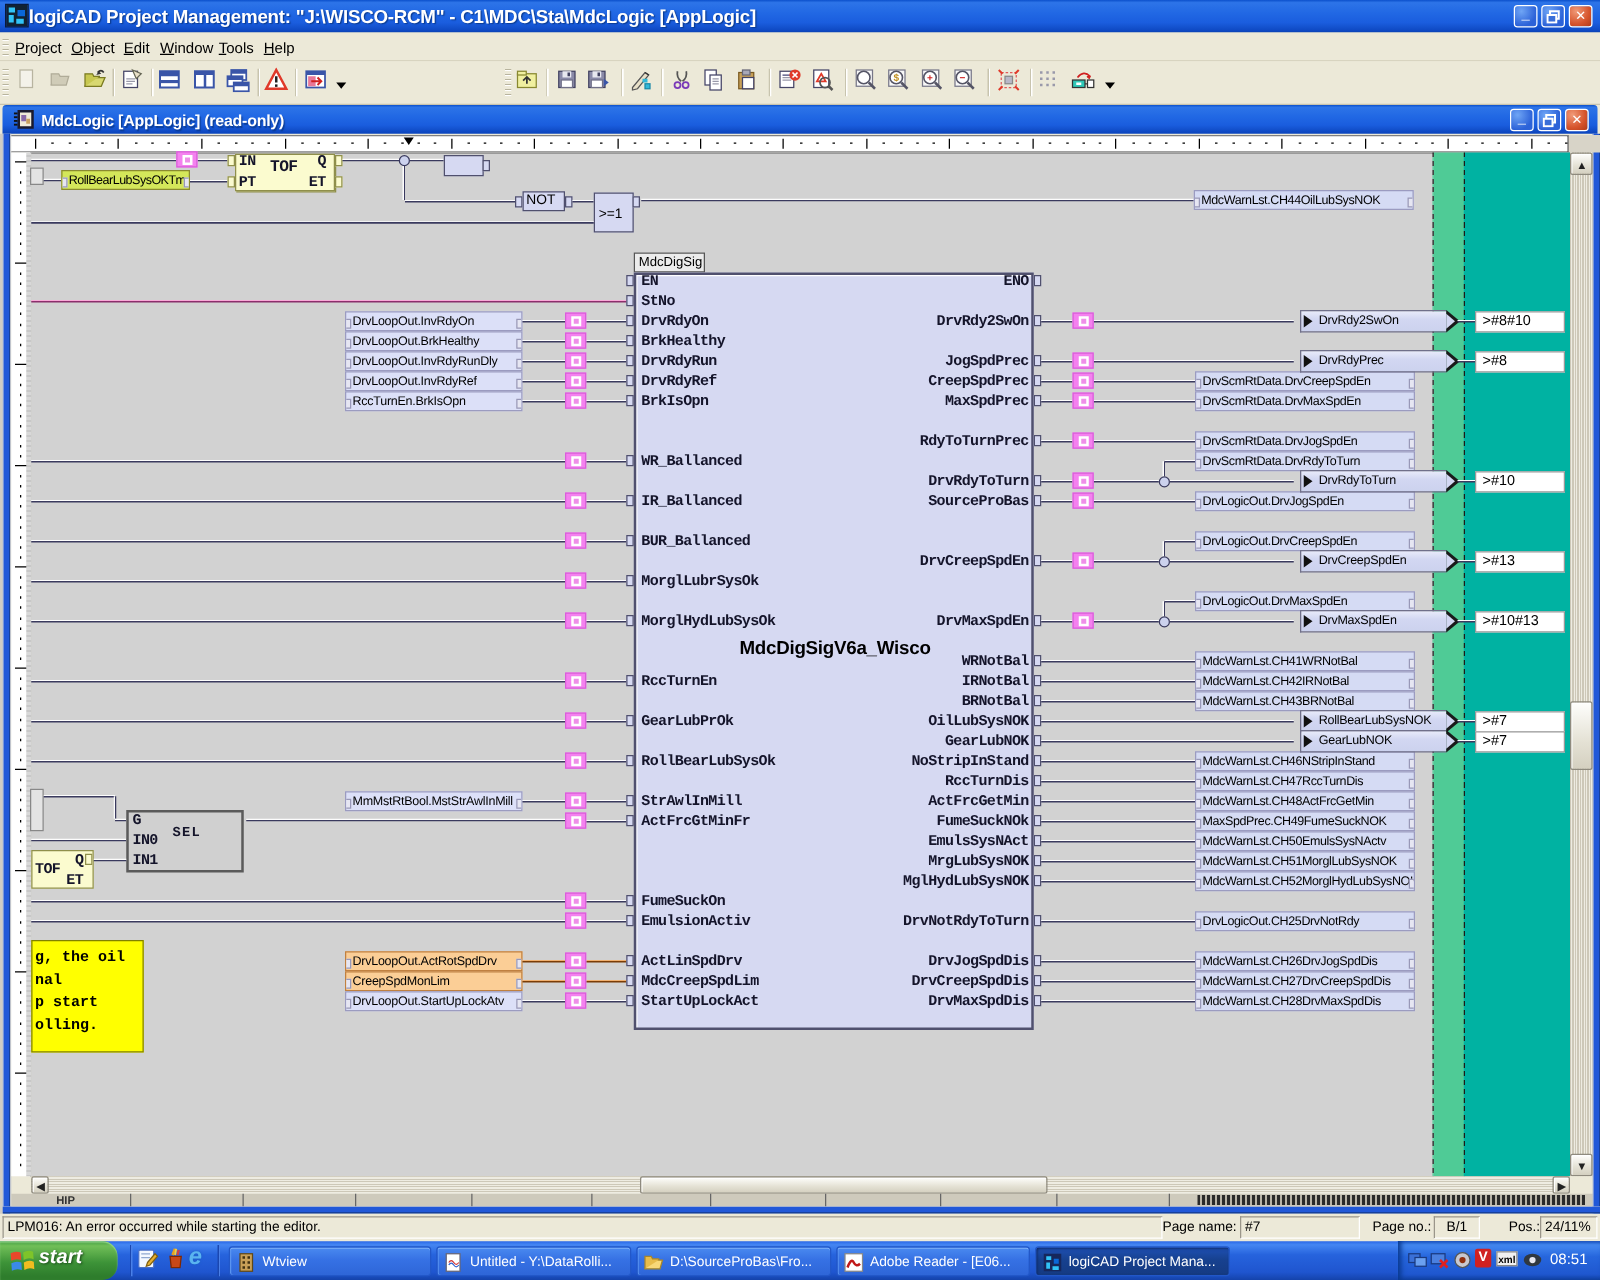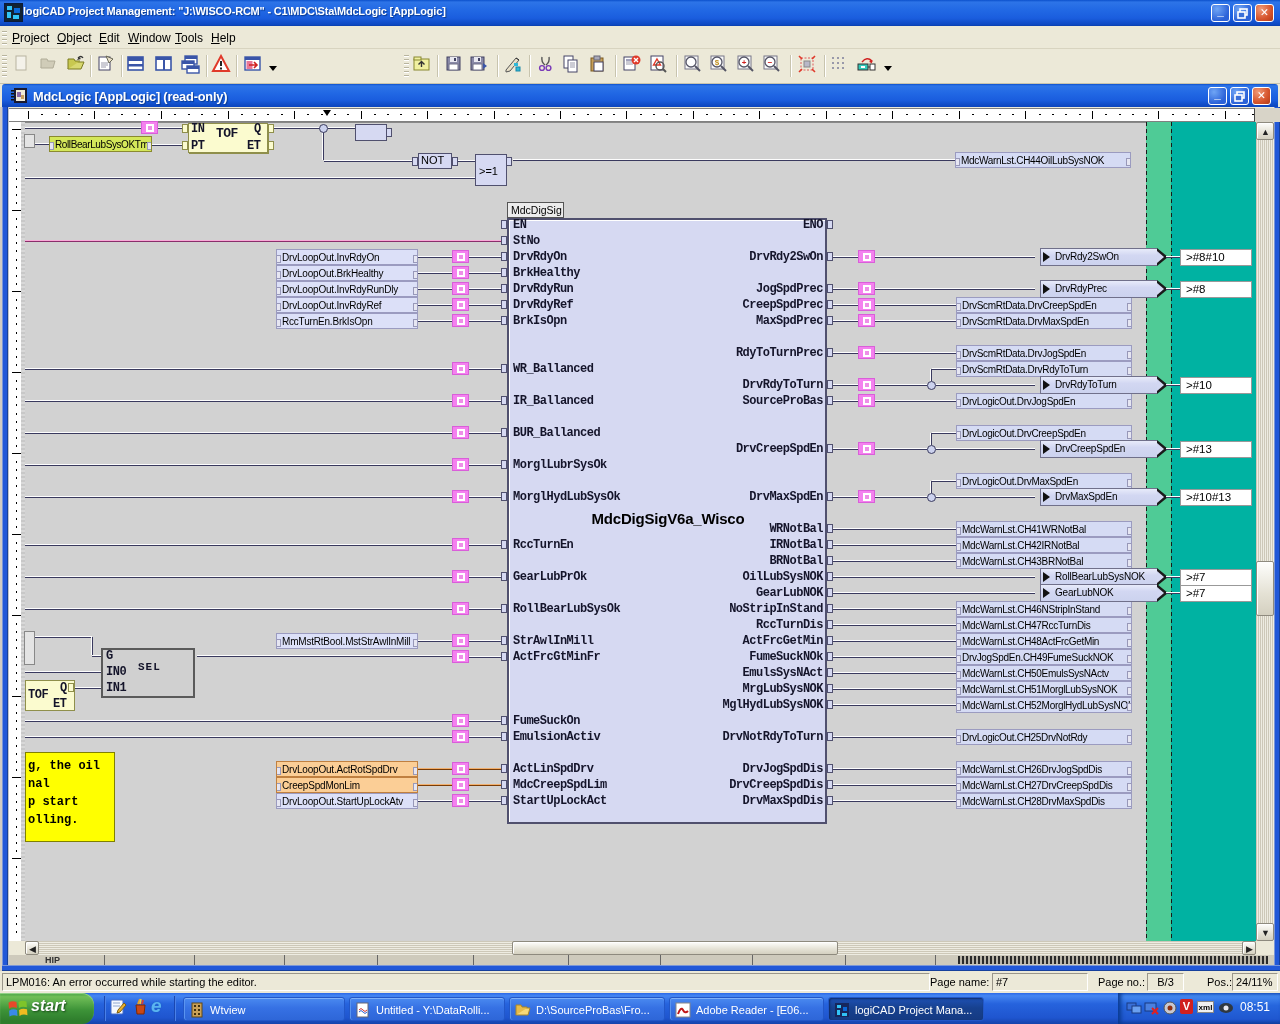--- a/index.html
+++ b/index.html
@@ -30,21 +30,21 @@
 .lbl:before,.rlbl:before{content:"";position:absolute;left:-2px;bottom:1px;width:4px;height:6px;background:#e6e6f2;border:1px solid #9898b8}
 u{text-decoration:underline}
 </style></head><body>
 <div class="a" style="left:0;top:0;width:1280px;height:26px;background:linear-gradient(180deg,#0b50cc 0%,#2d74e8 8%,#2168e4 40%,#1a5dde 70%,#0d47c0 96%,#0a3da8 100%)"></div>
 <div class="a" style="left:5px;top:4px;width:17px;height:17px;background:#123;outline:1px solid #0a1a3a">
     <div class="a" style="left:2px;top:2px;width:5px;height:4px;background:#31c3f7"></div>
     <div class="a" style="left:9px;top:4px;width:6px;height:5px;background:#0a67d8"></div>
     <div class="a" style="left:2px;top:8px;width:4px;height:6px;background:#31c3f7"></div>
     <div class="a" style="left:8px;top:11px;width:6px;height:4px;background:#31c3f7"></div>
   </div>
-<div class="a" style="left:23px;top:5px;font-size:11px;font-weight:bold;letter-spacing:-0.2px;color:#fff;text-shadow:1px 1px 1px #0a3a90">logiCAD Project Management: "J:\WISCO-RCM" - C1\MDC\Sta\MdcLogic [AppLogic]</div>
+<div class="a" style="left:23px;top:5px;font-size:15px;font-weight:bold;letter-spacing:-0.2px;color:#fff;text-shadow:1px 1px 1px #0a3a90">logiCAD Project Management: "J:\WISCO-RCM" - C1\MDC\Sta\MdcLogic [AppLogic]</div>
 <div class="xpb" style="left:1211px;top:4px">_</div>
 <div class="xpb" style="left:1233px;top:4px"><svg width="11" height="11" viewBox="0 0 11 11" style="margin-top:3px">
       <rect x="3" y="1" width="7" height="6" fill="none" stroke="#fff" stroke-width="1.6"></rect>
       <rect x="1" y="4" width="7" height="6" fill="#3a6fd8" stroke="#fff" stroke-width="1.6"></rect>
     </svg></div>
 <div class="xpb" style="left:1255px;top:4px;background:radial-gradient(circle at 30% 25%,#f09a78,#d6542c 60%,#b03a18);font-size:13px;font-weight:bold;line-height:15px">✕</div>
 <div class="a" style="left:0;top:26px;width:1280px;height:23px;background:#ece9d8;border-bottom:1px solid #d8d4c0"></div>
 <div class="a" style="left:12px;top:31px;font-size:12px;color:#000"><u>P</u>roject</div>
 <div class="a" style="left:57px;top:31px;font-size:12px;color:#000"><u>O</u>bject</div>
 <div class="a" style="left:99px;top:31px;font-size:12px;color:#000"><u>E</u>dit</div>
@@ -791,21 +791,21 @@
 <div class="rlbl" style="top:361px">DrvScmRtData.DrvRdyToTurn</div>
 <div class="rlbl" style="top:393px">DrvLogicOut.DrvJogSpdEn</div>
 <div class="rlbl" style="top:425px">DrvLogicOut.DrvCreepSpdEn</div>
 <div class="rlbl" style="top:473px">DrvLogicOut.DrvMaxSpdEn</div>
 <div class="rlbl" style="top:521px">MdcWarnLst.CH41WRNotBal</div>
 <div class="rlbl" style="top:537px">MdcWarnLst.CH42IRNotBal</div>
 <div class="rlbl" style="top:553px">MdcWarnLst.CH43BRNotBal</div>
 <div class="rlbl" style="top:601px">MdcWarnLst.CH46NStripInStand</div>
 <div class="rlbl" style="top:617px">MdcWarnLst.CH47RccTurnDis</div>
 <div class="rlbl" style="top:633px">MdcWarnLst.CH48ActFrcGetMin</div>
-<div class="rlbl" style="top:649px">DrvJogSpdEn.CH49FumeSuckNOK</div>
+<div class="rlbl" style="top:649px">MaxSpdPrec.CH49FumeSuckNOK</div>
 <div class="rlbl" style="top:665px">MdcWarnLst.CH50EmulsSysNActv</div>
 <div class="rlbl" style="top:681px">MdcWarnLst.CH51MorglLubSysNOK</div>
 <div class="rlbl" style="top:697px">MdcWarnLst.CH52MorglHydLubSysNOK</div>
 <div class="rlbl" style="top:729px">DrvLogicOut.CH25DrvNotRdy</div>
 <div class="rlbl" style="top:761px">MdcWarnLst.CH26DrvJogSpdDis</div>
 <div class="rlbl" style="top:777px">MdcWarnLst.CH27DrvCreepSpdDis</div>
 <div class="rlbl" style="top:793px">MdcWarnLst.CH28DrvMaxSpdDis</div>
 <div class="ban" style="top:248px">DrvRdy2SwOn</div>
 <div class="bant" style="top:248px">
     <i></i>
@@ -888,21 +888,21 @@
 <div class="a" style="left:752px;top:955px;width:1px;height:10px;background:#666"></div>
 <div class="a" style="left:845px;top:955px;width:1px;height:10px;background:#666"></div>
 <div class="a" style="left:935px;top:955px;width:1px;height:10px;background:#666"></div>
 <div class="a" style="left:958px;top:956px;width:310px;height:8px;background:repeating-linear-gradient(90deg,#2a2a2a 0 2px,#b8b4a8 2px 4px)"></div>
 <div class="a" style="left:0;top:971px;width:1280px;height:22px;background:#ece9d8"></div>
 <div class="a" style="left:2px;top:973px;width:928px;height:18px;background:#ece9d8;border:1px solid;border-color:#9a968a #fff #fff #9a968a;font-size:11px;line-height:16px;padding-left:3px;white-space:nowrap;overflow:hidden">LPM016: An error occurred while starting the editor.</div>
 <div class="a" style="left:930px;top:976px;font-size:11px">Page name:</div>
 <div class="a" style="left:992px;top:973px;width:96px;height:18px;background:#ece9d8;border:1px solid;border-color:#9a968a #fff #fff #9a968a;font-size:11px;line-height:16px;padding-left:3px;white-space:nowrap;overflow:hidden">#7</div>
 <div class="a" style="left:1098px;top:976px;font-size:11px">Page no.:</div>
 <div class="a" style="left:1147px;top:973px;width:37px;height:18px;background:#ece9d8;border:1px solid;border-color:#9a968a #fff #fff #9a968a;font-size:11px;line-height:16px;padding-left:0px;white-space:nowrap;overflow:hidden">
-    <span style="display:block;text-align:center">B/3</span>
+    <span style="display:block;text-align:center">B/1</span>
   </div>
 <div class="a" style="left:1207px;top:976px;font-size:11px">Pos.:</div>
 <div class="a" style="left:1232px;top:973px;width:46px;height:18px;background:#ece9d8;border:1px solid;border-color:#9a968a #fff #fff #9a968a;font-size:11px;line-height:16px;padding-left:3px;white-space:nowrap;overflow:hidden">24/11%</div>
 <div class="a" style="left:0;top:993px;width:1280px;height:31px;background:linear-gradient(180deg,#2a68e8 0%,#4586f2 9%,#2663dd 35%,#1f55cf 80%,#1443ab 100%)"></div>
 <div class="a" style="left:0;top:993px;width:94px;height:31px;border-radius:0 12px 12px 0;background:linear-gradient(180deg,#3f9c40 0%,#71bf58 12%,#3d9338 55%,#2e7d2c 90%);box-shadow:inset 0 1px 1px #9ad88e">
     <svg class="a" style="left:7px;top:5px" width="22" height="22" viewBox="0 0 22 22">
       <g transform="rotate(-4 11 11)">
         <path d="M2 4 Q6 2 10 4 L10 10 Q6 8 2 10 Z" fill="#e8482a"></path>
         <path d="M12 4 Q16 2 20 4 L20 10 Q16 8 12 10 Z" fill="#7ec42a"></path>
         <path d="M2 12 Q6 10 10 12 L10 18 Q6 16 2 18 Z" fill="#3a8ae8"></path>

